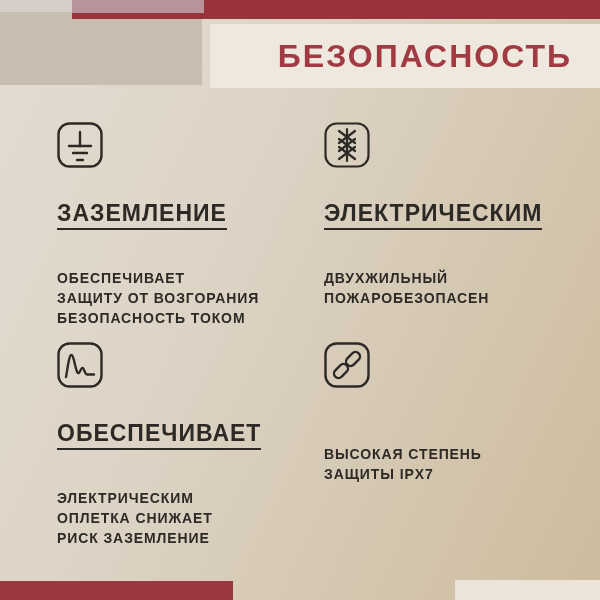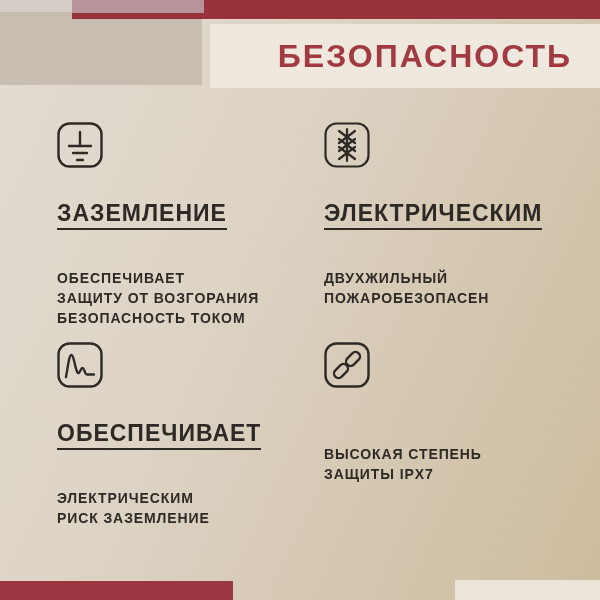--- a/index.html
+++ b/index.html
@@ -106,20 +106,21 @@
   <section class="feature q3">
     <span class="icon">
       <svg width="46" height="46" viewBox="0 0 46 46" fill="none" stroke="#2d2a26" stroke-width="2.4" stroke-linecap="round" stroke-linejoin="round">
         <rect x="1.5" y="1.5" width="43" height="43" rx="11"></rect>
         <path d="M9 35 C11 24 12 13 14.5 13 C17 13 18 27 20.5 30.5 C22.5 33.3 23.5 26 25.5 26 C27.5 26 27.5 32.5 30 32.5 L37 32.5"></path>
       </svg>
     </span><br>
     <h2 class="feature-title">ОБЕСПЕЧИВАЕТ</h2>
     <div class="feature-lines">
       <div class="line">ЭЛЕКТРИЧЕСКИМ</div>
+      <div class="line">ОПЛЕТКА СНИЖАЕТ</div>
       <div class="line">РИСК ЗАЗЕМЛЕНИЕ</div>
     </div>
   </section>
 
   <section class="feature q4">
     <span class="icon">
       <svg width="46" height="46" viewBox="0 0 46 46" fill="none" stroke="#2d2a26" stroke-width="2.4" stroke-linecap="round" stroke-linejoin="round">
         <rect x="1.5" y="1.5" width="43" height="43" rx="11"></rect>
         <g transform="rotate(-45 23 23)">
           <rect x="6.5" y="18.5" width="16" height="9" rx="4.5"></rect>

